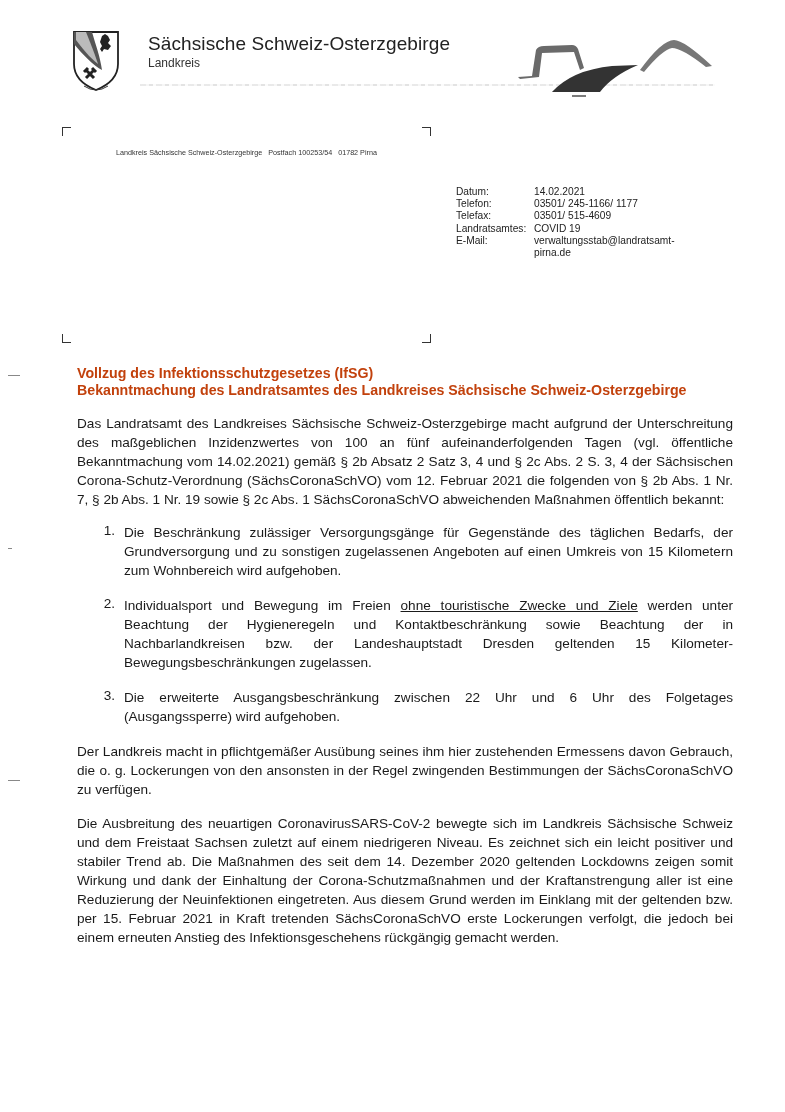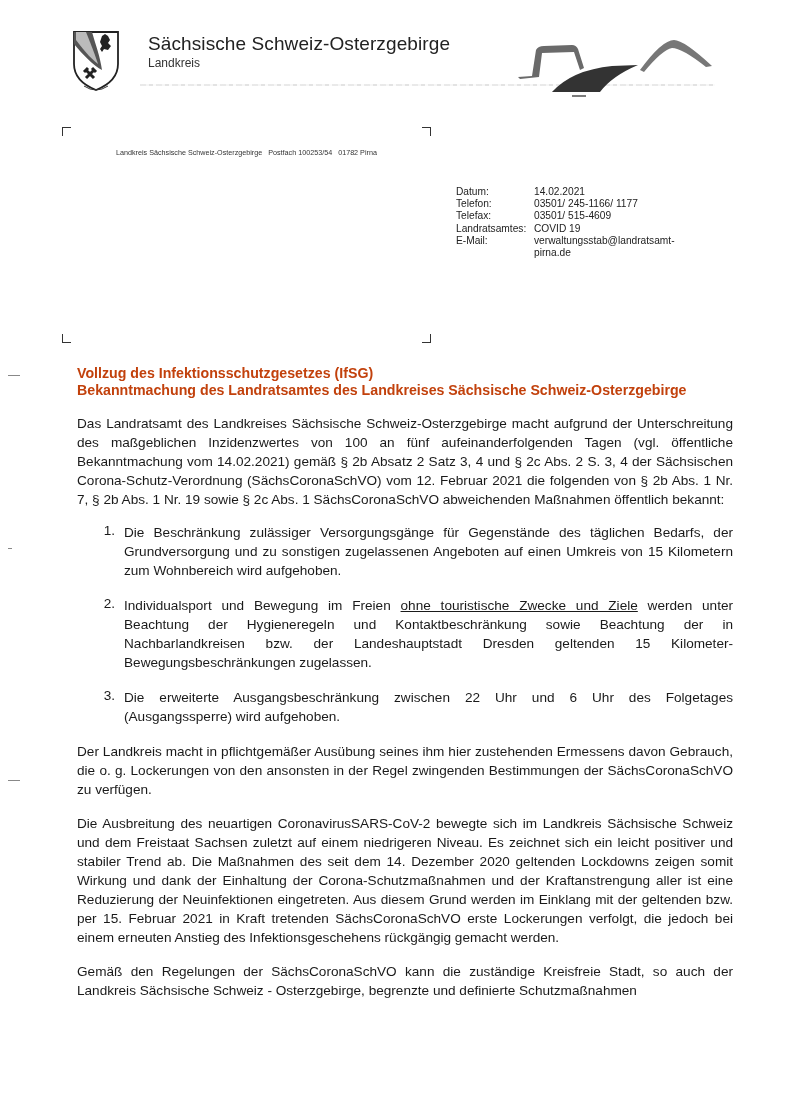--- a/index.html
+++ b/index.html
@@ -115,14 +115,13 @@
       <span class="li-text"><span>Individualsport und Bewegung im Freien </span><span class="ul">ohne touristische Zwecke und Ziele</span><span> werden unter Beachtung der Hygieneregeln und Kontaktbeschränkung sowie Beachtung der in Nachbarlandkreisen bzw. der Landeshauptstadt Dresden geltenden 15 Kilometer-Bewegungsbeschränkungen zugelassen.</span></span>
     </li>
     <li style="margin-bottom:0;">
       <span class="li-num">3.</span>
       <span class="li-text">Die erweiterte Ausgangsbeschränkung zwischen 22 Uhr und 6 Uhr des Folgetages (Ausgangssperre) wird aufgehoben.</span>
     </li>
   </ol>
 
   <p class="para" style="margin-top:16px;">Der Landkreis macht in pflichtgemäßer Ausübung seines ihm hier zustehenden Ermessens davon Gebrauch,  die o. g. Lockerungen von den ansonsten in der Regel zwingenden Bestimmungen der SächsCoronaSchVO zu verfügen.</p>
   <p class="para" style="margin-top:15px;">Die Ausbreitung des neuartigen CoronavirusSARS-CoV-2 bewegte sich im Landkreis Sächsische Schweiz und dem Freistaat Sachsen zuletzt auf einem niedrigeren Niveau. Es zeichnet sich ein leicht positiver und stabiler Trend ab. Die Maßnahmen des seit dem 14. Dezember 2020 geltenden Lockdowns zeigen somit Wirkung und dank der Einhaltung der Corona-Schutzmaßnahmen und der Kraftanstrengung aller ist eine Reduzierung der Neuinfektionen eingetreten. Aus diesem Grund werden im Einklang mit der geltenden bzw. per 15. Februar 2021 in Kraft tretenden SächsCoronaSchVO erste Lockerungen verfolgt, die jedoch bei einem erneuten Anstieg des Infektionsgeschehens rückgängig gemacht werden.</p>
-  <p class="para" style="margin-top:15px;">Gemäß den Regelungen der SächsCoronaSchVO kann die zuständige Kreisfreie Stadt, so auch der Landkreis Sächsische Schweiz - Osterzgebirge, begrenzte und definierte Schutzmaßnahmen</p>
 </div>
 
 </body></html>

